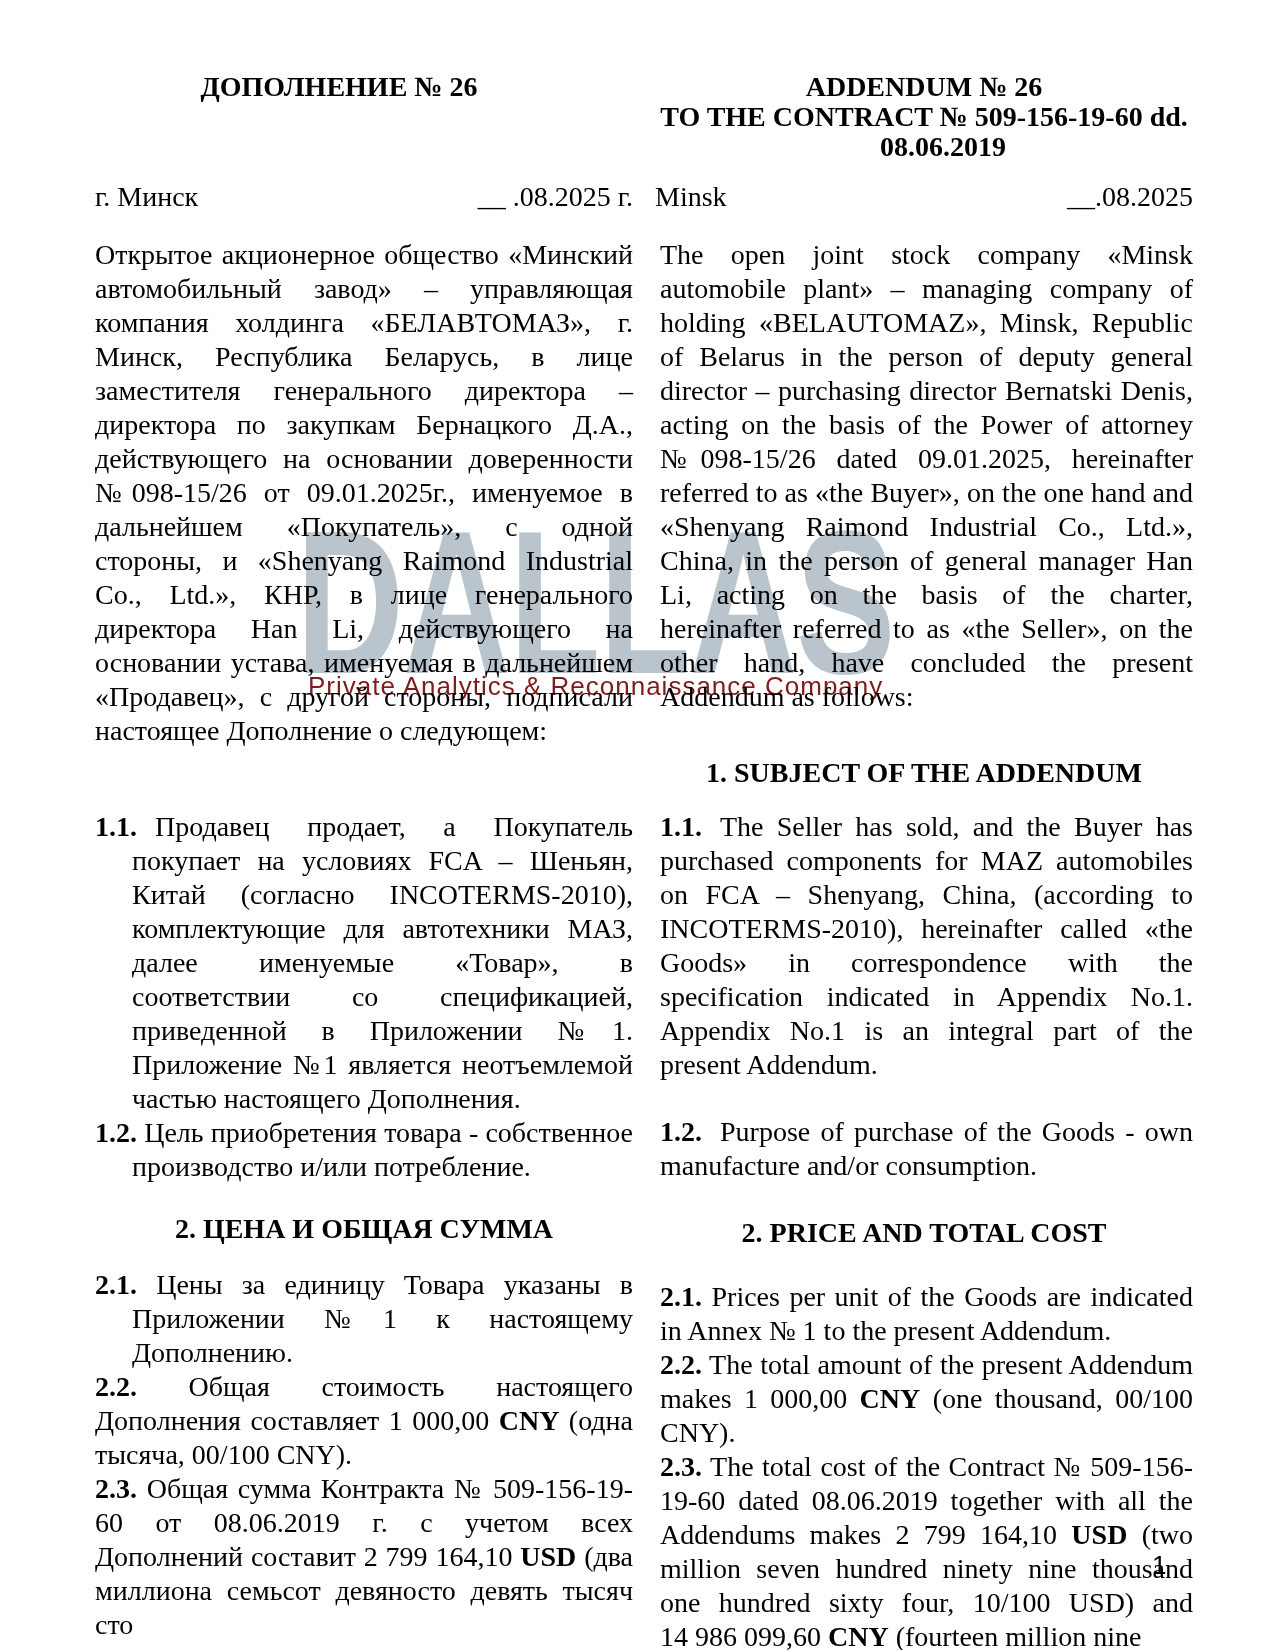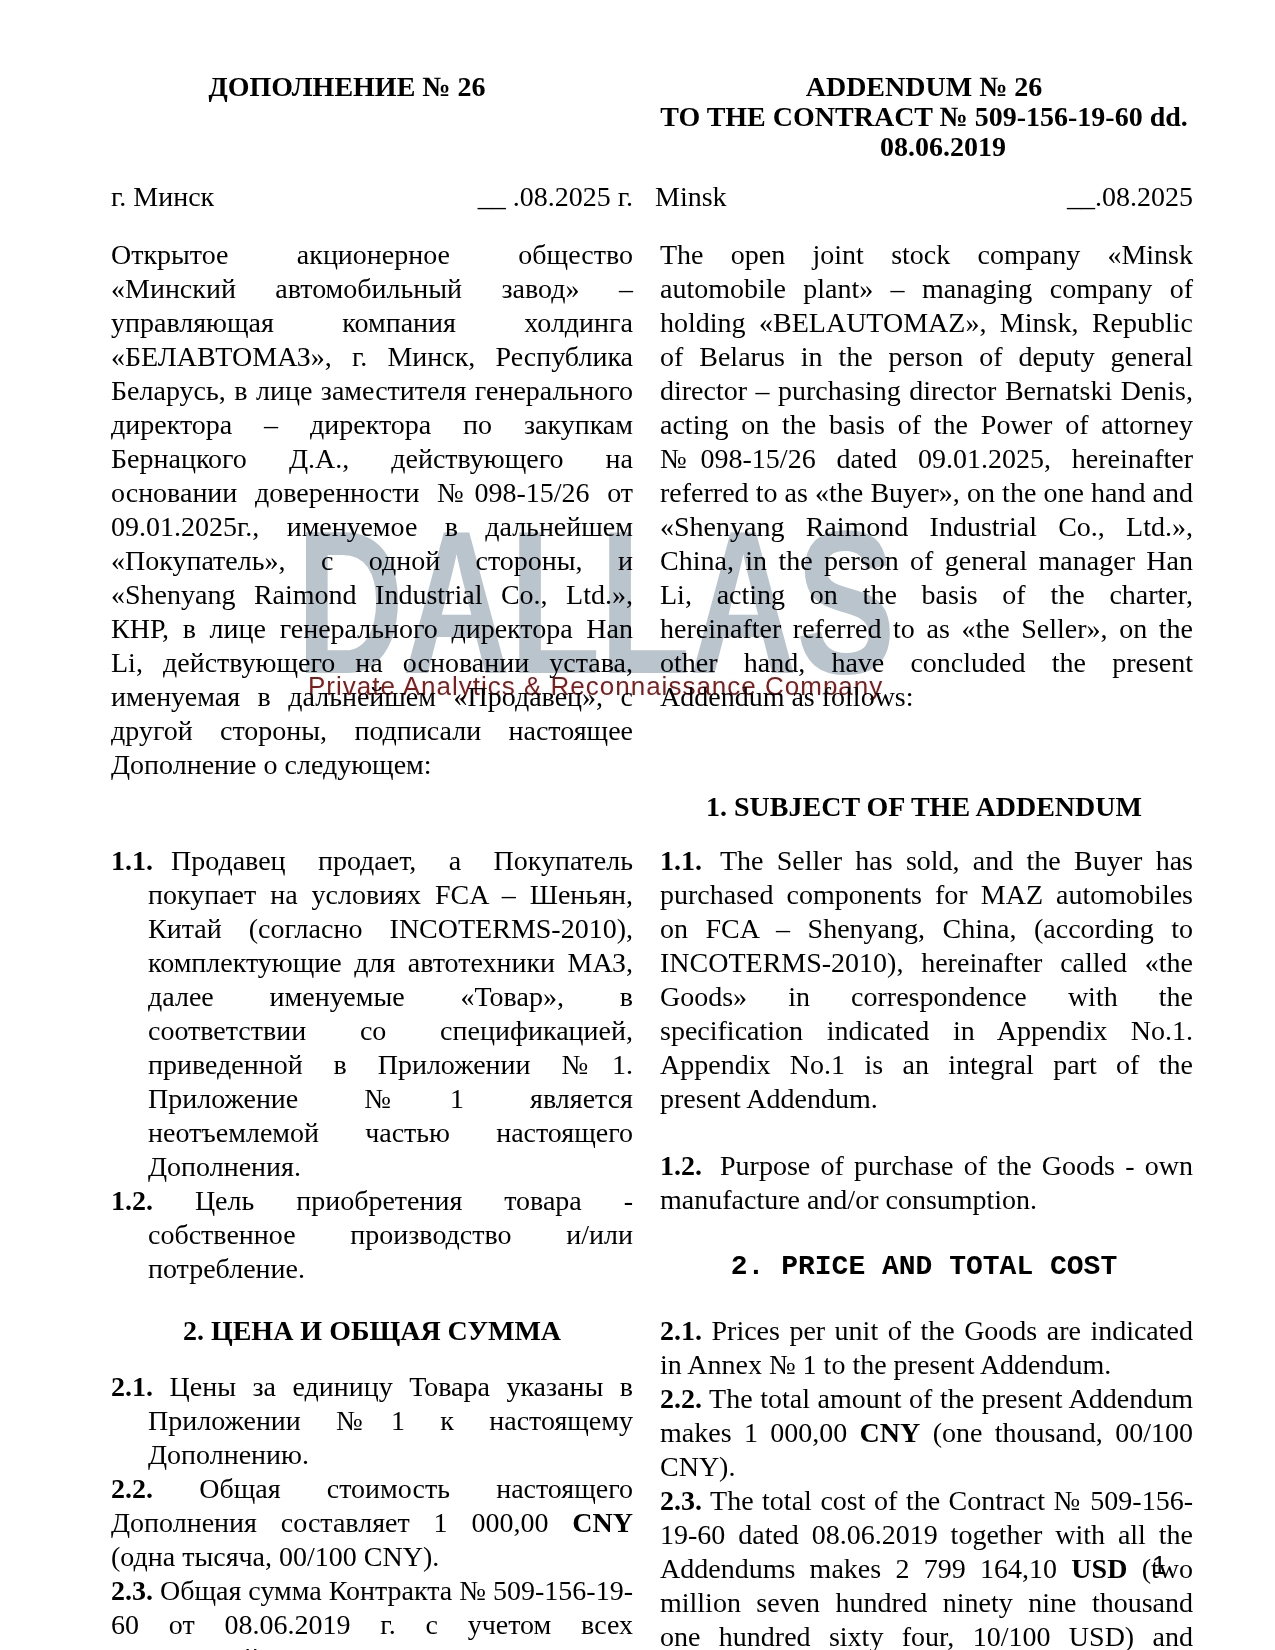--- a/index.html
+++ b/index.html
@@ -30,41 +30,41 @@
   }
   
   .content{
     position:relative;z-index:1;
     padding:72px 82px 0 95px;
   }
   .cols{
     display:grid;
     grid-template-columns:538px 22px 538px;
   }
-  .c-l{grid-column:1;margin-left:16px;}
+  .c-l{grid-column:1;}
   .c-r{grid-column:3;}
   .doc-title{
     font-weight:bold;text-align:center;line-height:30px;
   }
   .doc-title.ru{padding-right:50px;}
   .doc-title .tl{display:block;}
   .doc-title .tl-indent{display:block;text-align:center;padding-left:38px;}
   .cityrow{
     display:flex;justify-content:space-between;
     margin-top:18px;
     gap:32px;
   }
   .intro{margin-top:24px;}
   p{margin:0;text-align:justify;}
   .sect{
     font-weight:bold;text-align:center;
     margin-top:8px;margin-bottom:20px;
   }
   .sect2-l{margin-top:28px;margin-bottom:22px;}
-  .sect2-r{margin-top:33px;margin-bottom:30px;font-family:Liberation Mono, monospace;}
+  .sect2-r{margin-top:33px;margin-bottom:30px;}
   .hang{padding-left:37px;text-indent:-37px;}
   .rp{padding-left:5px;}
   .sp-r{margin-top:33px;}
   b{font-weight:bold;}
   .tab{display:inline-block;width:18px;}
   .pagenum{
     position:absolute;left:1152px;top:1548px;
     font-family:"Liberation Sans","DejaVu Sans",sans-serif;
     font-size:26px;color:#000;
   }

